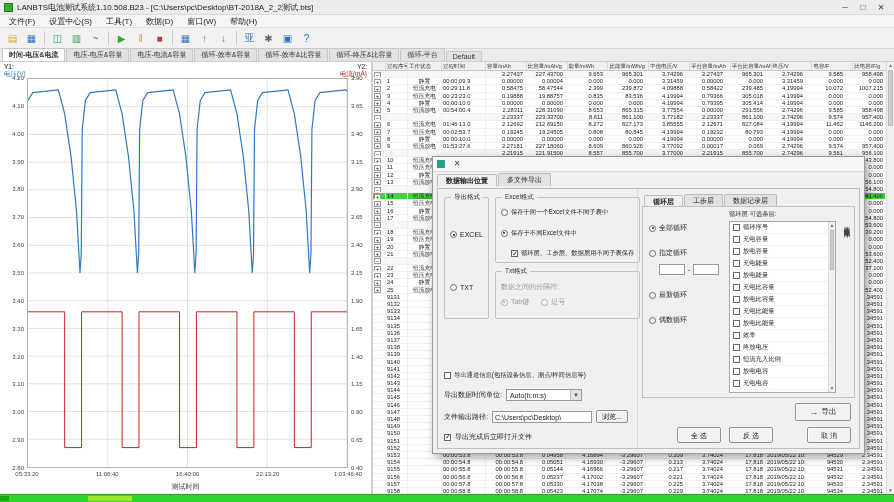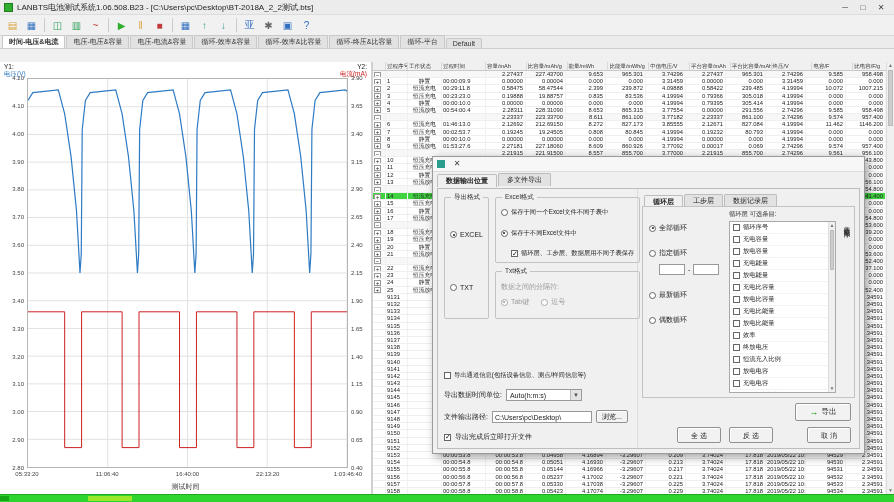--- a/index.html
+++ b/index.html
@@ -131,26 +131,34 @@
   .sb-left { left:0; width:9px; background:#17a817; }
   .sb-seg { left:88px; width:44px; background:#9be82a; }
 </style>
 </head>
 <body>
 
 <div class="app">
 
   <div class="titlebar">
     <span class="appicon"></span>
-    <span class="titletext">LANBTS电池测试系统1.06.508.B23 - [C:\Users\pc\Desktop\BT-2018A_2_2测试.bts]</span>
+    <span class="titletext">LANBTS电池测试系统1.10.508.B23 - [C:\Users\pc\Desktop\BT-2018A_2_2测试.bts]</span>
     <span class="winctrl">─</span>
     <span class="winctrl">□</span>
     <span class="winctrl">✕</span>
   </div>
 
+  <div class="menubar">
+      <span class="menu-item">文件(F)</span>
+      <span class="menu-item">设置中心(S)</span>
+      <span class="menu-item">工具(T)</span>
+      <span class="menu-item">数据(D)</span>
+      <span class="menu-item">窗口(W)</span>
+      <span class="menu-item">帮助(H)</span>
+    </div>
 
   <div class="toolbar">
       <div class="tool" style="color: rgb(217, 162, 58);">▤</div>
       <div class="tool" style="color: rgb(47, 111, 191);">▦</div>
       <div class="tsep"></div>
       <div class="tool" style="color: rgb(47, 160, 90);">◫</div>
       <div class="tool" style="color: rgb(47, 160, 90);">▥</div>
       <div class="tool" style="color: rgb(192, 59, 59);">~</div>
       <div class="tsep"></div>
       <div class="tool" style="color: rgb(47, 174, 47);">▶</div>

